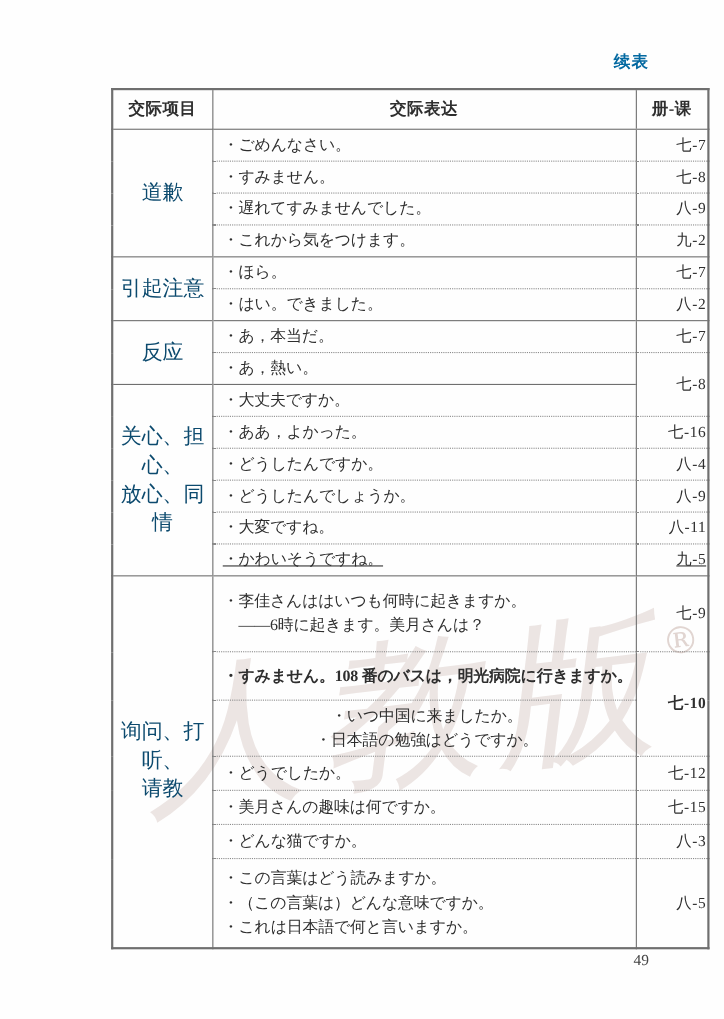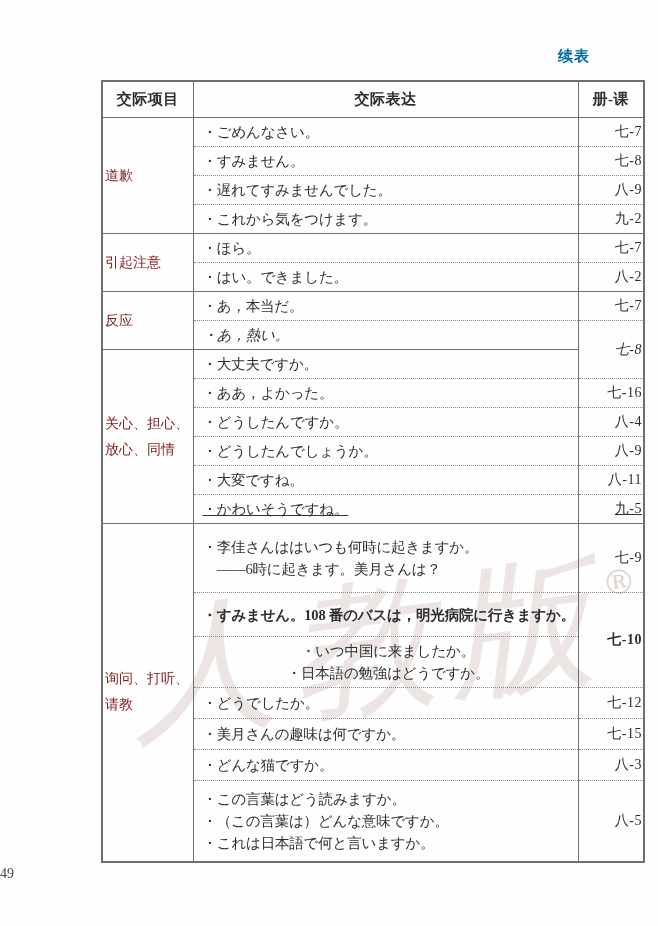--- a/index.html
+++ b/index.html
@@ -43,42 +43,42 @@
   th{
     height:33px;font-size:15px;font-weight:bold;color:#2e2e2e;
     border-bottom:1.5px solid #6f6f6f;
     text-align:center;vertical-align:middle;
     letter-spacing:0.5px;
   }
   th.v-right{border-right:1.5px solid #6f6f6f;}
   th.v-left{border-left:1.5px solid #6f6f6f;}
   td.cat{
     border-right:1.5px solid #6f6f6f;
-    vertical-align:middle;
-    font-size:14px;line-height:26px;
-    white-space:pre-line;color:#7f1d1d;
+    text-align:center;vertical-align:middle;
+    font-size:19px;line-height:26px;
+    white-space:pre-line;color:#0c4a6e;
     padding:0 2px;
   }
   td.expr{
     vertical-align:middle;
     padding:3px 4px 3px 9px;
     font-size:14.5px;line-height:22px;color:#2e2e2e;
   }
   td.expr .line{white-space:nowrap;letter-spacing:-0.2px;}
   td.lesson{
     border-left:1.5px solid #6f6f6f;
     text-align:right;vertical-align:middle;
     font-size:14px;color:#2e2e2e;
     letter-spacing:0.5px;
   }
   .solid-top{border-top:1.5px solid #6f6f6f;}
   .dot-top{border-top:1px dotted #8a8a8a;}
   .page-number{
     position:absolute;left:0;top:866px;width:590px;
-    text-align:left;font-size:14px;color:#444444;
+    text-align:right;font-size:14px;color:#444444;
   }
 </style>
 </head>
 <body>
 
 <div class="page">
 
   <div class="watermark"><span>人教版</span><span class="reg">®</span></div>
 
   <div class="cont-label">续表</div>
@@ -136,21 +136,21 @@
             </td>
             <td class="lesson dot-top" rowspan="1">八-2</td>
           </tr>
           <tr style="height: 29px;">
             <td class="cat solid-top" rowspan="2">反应</td>
             <td class="expr solid-top">
               <div class="line">・あ，本当だ。</div>
             </td>
             <td class="lesson solid-top" rowspan="1">七-7</td>
           </tr>
-          <tr style="height: 29px; font-style: italic;">
+          <tr style="height: 29px;">
             <td class="expr dot-top">
               <div class="line">・あ，熱い。</div>
             </td>
             <td class="lesson dot-top" rowspan="2">七-8</td>
           </tr>
           <tr style="height: 29px;">
             <td class="cat solid-top" rowspan="6">关心、担心、
 放心、同情</td>
             <td class="expr solid-top">
               <div class="line">・大丈夫ですか。</div>

